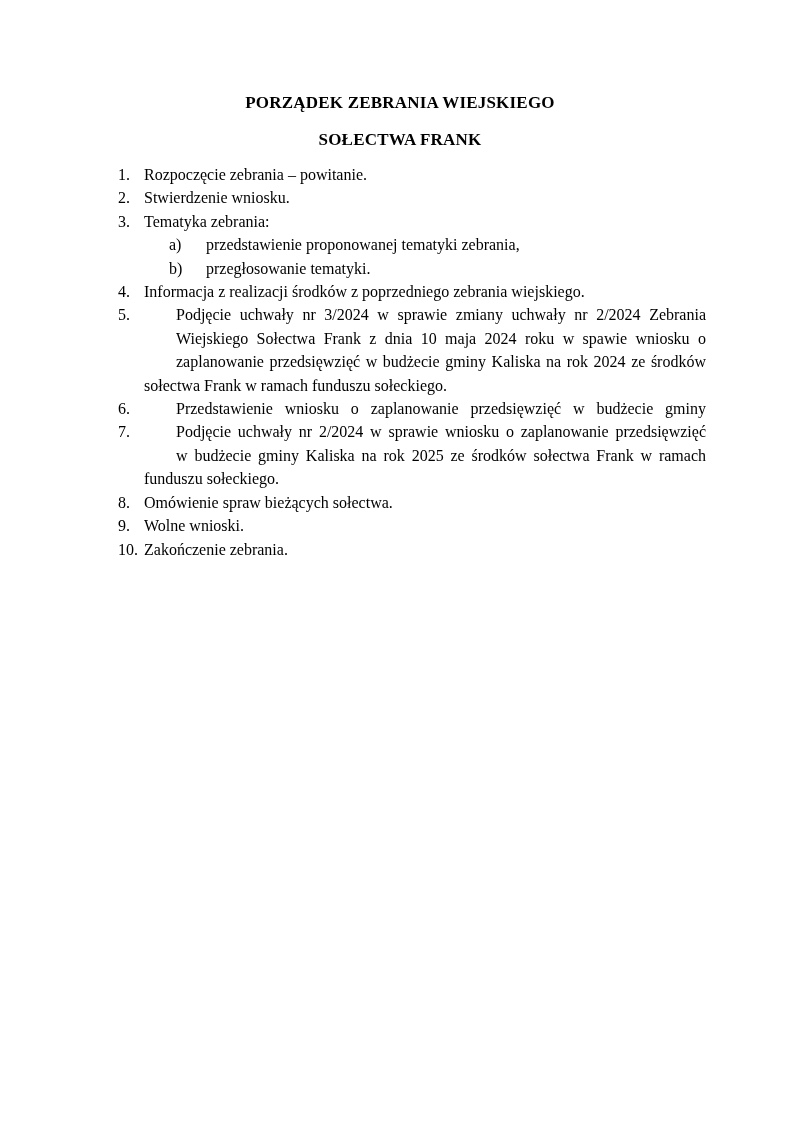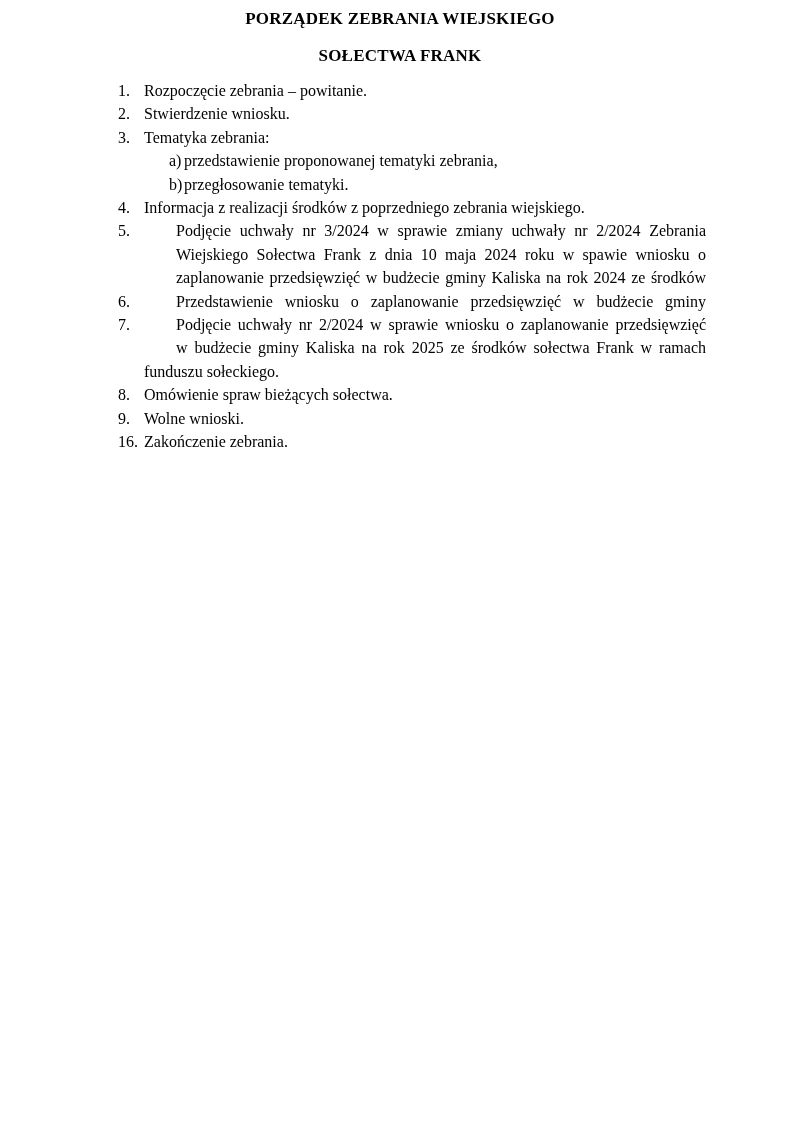--- a/index.html
+++ b/index.html
@@ -11,20 +11,21 @@
     position: relative;
     width: 800px;
     height: 1132px;
     background: #ffffff;
     color: #000000;
     font-family: "Liberation Serif", serif;
     box-sizing: border-box;
     overflow: hidden;
   }
   .title-block {
+    padding-top: 84px;
     text-align: center;
     font-weight: 700;
     font-size: 17px;
     letter-spacing: 0.2px;
   }
   .title-line {
     line-height: 37px;
     white-space: nowrap;
   }
   .agenda {
@@ -49,20 +50,21 @@
     align-items: flex-start;
     margin-left: 51px;
   }
   .subitem-marker {
     flex: 0 0 15px;
     white-space: nowrap;
   }
   .subitem-body {
     flex: 1 1 auto;
     min-width: 0;
+    margin-left: 22px;
   }
   .text-line { }
   .line-justify {
     text-align: justify;
     text-align-last: justify;
     margin-left: 32px;
   }
 </style>
 </head>
 <body>
@@ -117,20 +119,21 @@
         <div class="text-line">Informacja z realizacji środków z poprzedniego zebrania wiejskiego.</div>
       </div>
     </div>
 
     <div class="item">
       <div class="item-number">5.</div>
       <div class="item-body">
         <div class="text-line line-justify">Podjęcie uchwały nr 3/2024 w sprawie zmiany uchwały nr 2/2024 Zebrania</div>
         <div class="text-line line-justify">Wiejskiego Sołectwa Frank z dnia 10 maja 2024 roku w spawie wniosku o</div>
         <div class="text-line line-justify">zaplanowanie przedsięwzięć w budżecie gminy Kaliska na rok 2024 ze środków</div>
+        <div class="text-line">sołectwa Frank w ramach funduszu sołeckiego.</div>
       </div>
     </div>
 
     <div class="item">
       <div class="item-number">6.</div>
       <div class="item-body">
         <div class="text-line line-justify">Przedstawienie wniosku o zaplanowanie przedsięwzięć w budżecie gminy</div>
       </div>
     </div>
 
@@ -151,20 +154,20 @@
     </div>
 
     <div class="item">
       <div class="item-number">9.</div>
       <div class="item-body">
         <div class="text-line">Wolne wnioski.</div>
       </div>
     </div>
 
     <div class="item">
-      <div class="item-number">16.</div>
+      <div class="item-number">10.</div>
       <div class="item-body">
         <div class="text-line">Zakończenie zebrania.</div>
       </div>
     </div>
 
   </div>
 </div>
 
 </body></html>

